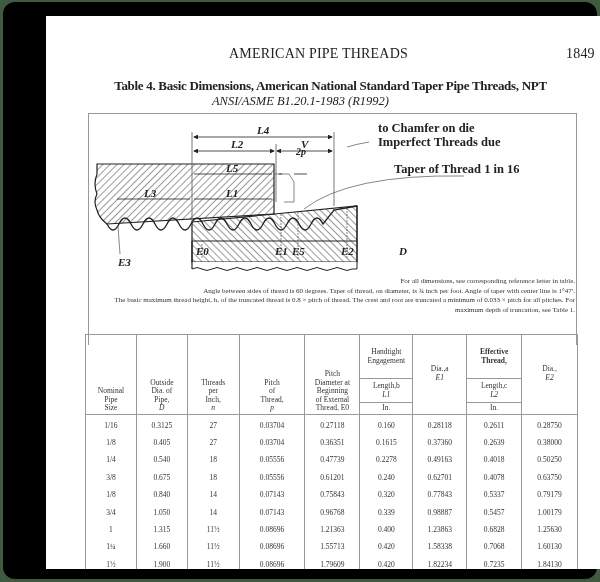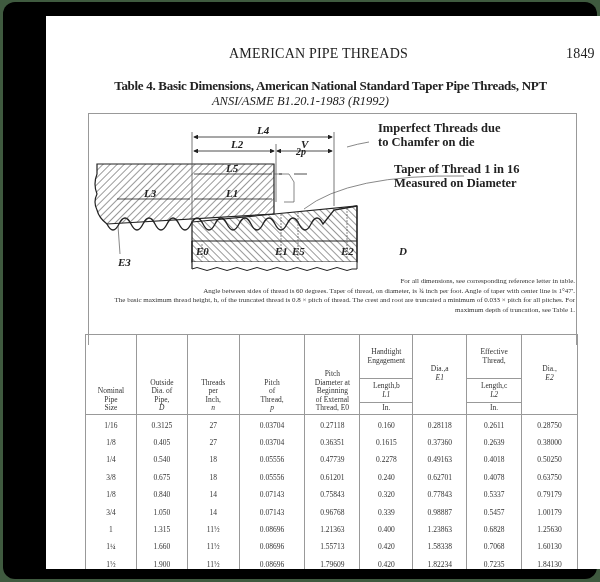--- a/index.html
+++ b/index.html
@@ -130,26 +130,25 @@
         <text x="137" y="83">L1</text>
         <text x="107" y="141">E0</text>
         <text x="186" y="141">E1</text>
         <text x="203" y="141">E5</text>
         <text x="252" y="141">E2</text>
         <text x="29" y="152">E3</text>
         <text x="310" y="141">D</text>
       </g>
     </svg>
     <div class="callout" style="left:289px; top:7px;">
+      <div>to Chamfer on die</div>
       <div>Imperfect Threads due</div>
-      <div>to Chamfer on die</div>
     </div>
     <div class="callout" style="left:305px; top:48px;">
       <div>Taper of Thread 1 in 16</div>
-      <div>Measured on Diameter</div>
     </div>
     <div class="notes">
       <p>For all dimensions, see corresponding reference letter in table.</p>
       <p>Angle between sides of thread is 60 degrees. Taper of thread, on diameter, is ¾ inch per foot. Angle of taper with center line is 1°47′.</p>
       <p>The basic maximum thread height, h, of the truncated thread is 0.8 × pitch of thread. The crest and root are truncated a minimum of 0.033 × pitch for all pitches. For maximum depth of truncation, see Table 1.</p>
     </div>
   </div>
 
   <table class="dims">
     <colgroup>
@@ -196,21 +195,21 @@
             <div>Thread, E0</div>
         </th>
         <th style="vertical-align:middle;padding:3px 0;text-align:center;">
           <div>Handtight</div>
             <div>Engagement</div>
         </th>
         <th rowspan="3" class="bottom" style="vertical-align:middle;">
           <div>Dia.,a</div>
             <div class="i">E1</div>
         </th>
-        <th style="vertical-align:middle;padding:13px 0;">
+        <th style="vertical-align:middle;padding:13px 0;font-weight:bold;">
           <div>Effective</div>
             <div>Thread,</div>
         </th>
         <th rowspan="3" class="bottom" style="vertical-align:middle;">
           <div>Dia.,</div>
             <div class="i">E2</div>
         </th>
       </tr>
       <tr>
         <th class="sub" style="padding:3px 0;">

